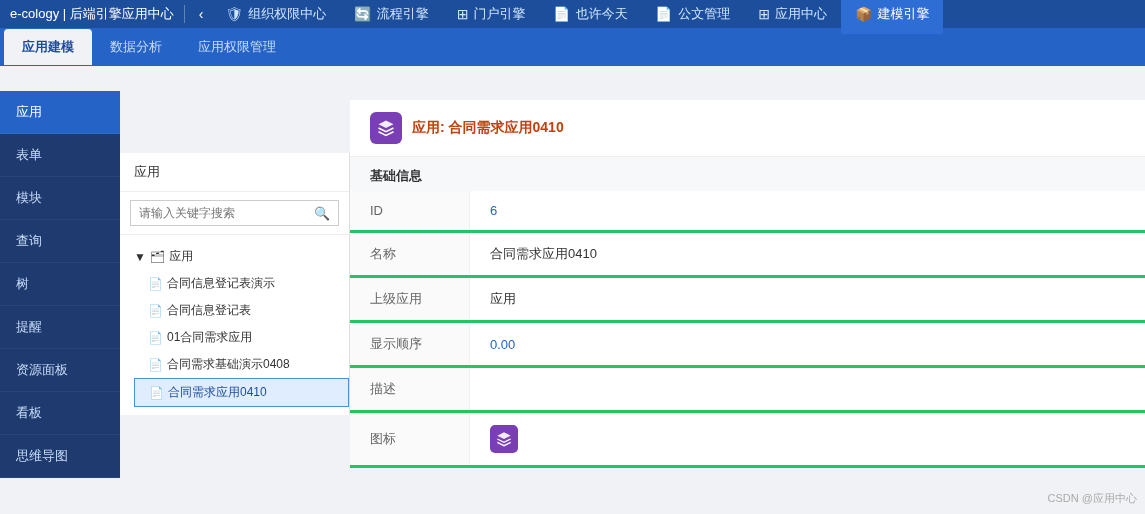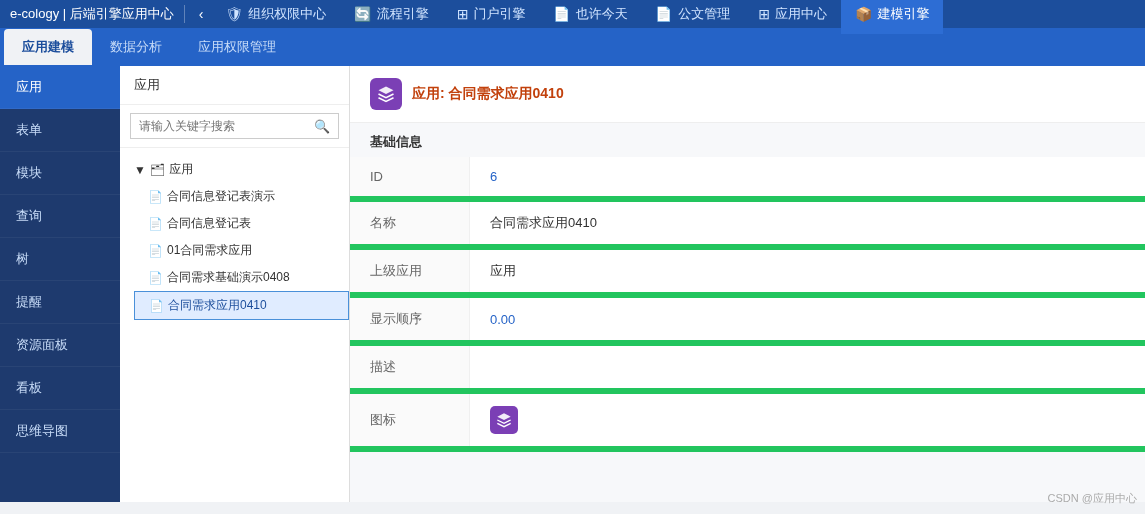--- a/index.html
+++ b/index.html
@@ -63,20 +63,21 @@
       cursor: pointer;
       font-size: 13px;
       border-radius: 4px 4px 0 0;
     }
     .sub-tab.active { background: #f0f2f5; color: #1c4e9c; font-weight: bold; }
 
     
     .main-layout {
       display: flex;
       height: calc(514px - 40px - 38px);
+      align-items: center;
     }
 
     
     .sidebar {
       width: 120px;
       background: #1e3a6e;
       color: #c8dcf8;
       flex-shrink: 0;
       overflow-y: auto;
     }
@@ -188,21 +189,21 @@
       color: #333;
       padding: 10px 20px 6px;
       font-weight: bold;
     }
     .detail-form {
       background: #fff;
       margin: 0 0 0 0;
     }
     .form-row {
       display: flex;
-      border-bottom: 6px solid #22c55e;
+      border-bottom: 3px solid #22c55e;
       padding: 0;
       min-height: 42px;
     }
     .form-label {
       width: 120px;
       padding: 12px 20px;
       color: #666;
       font-size: 13px;
       flex-shrink: 0;
       border-right: 1px solid #f0f0f0;

